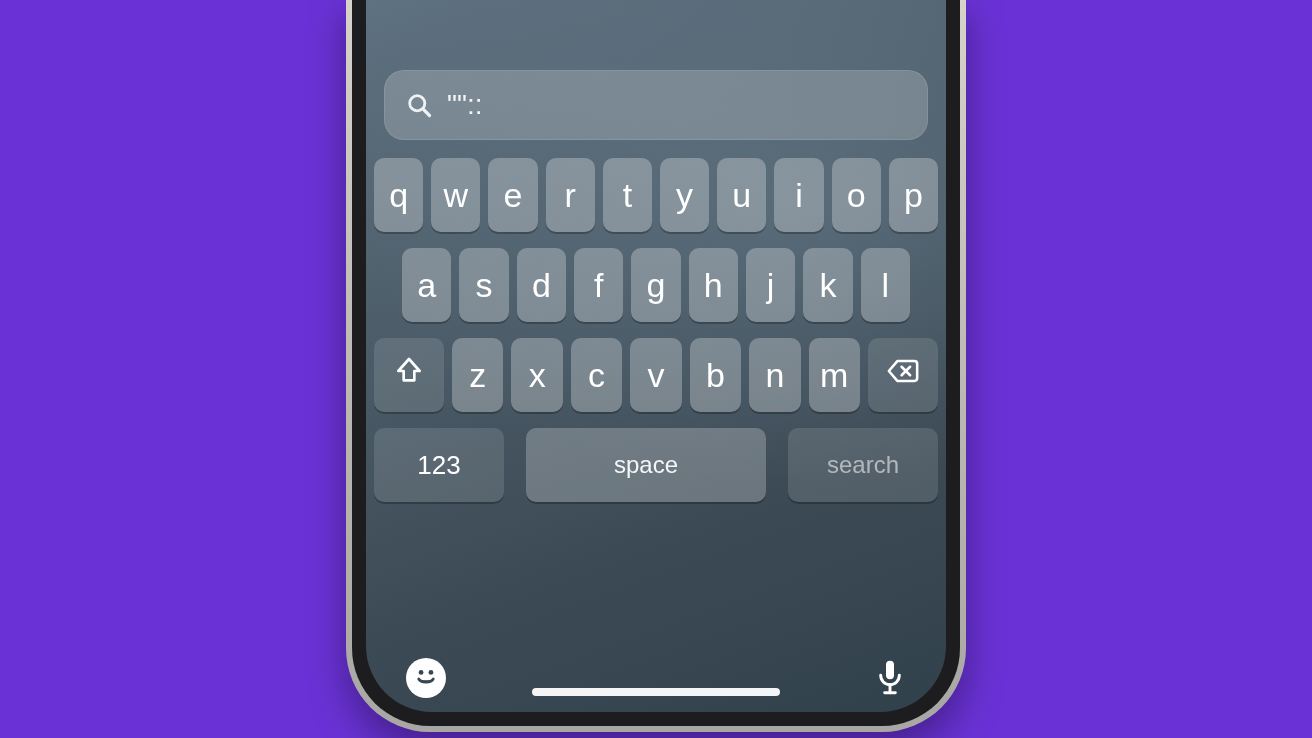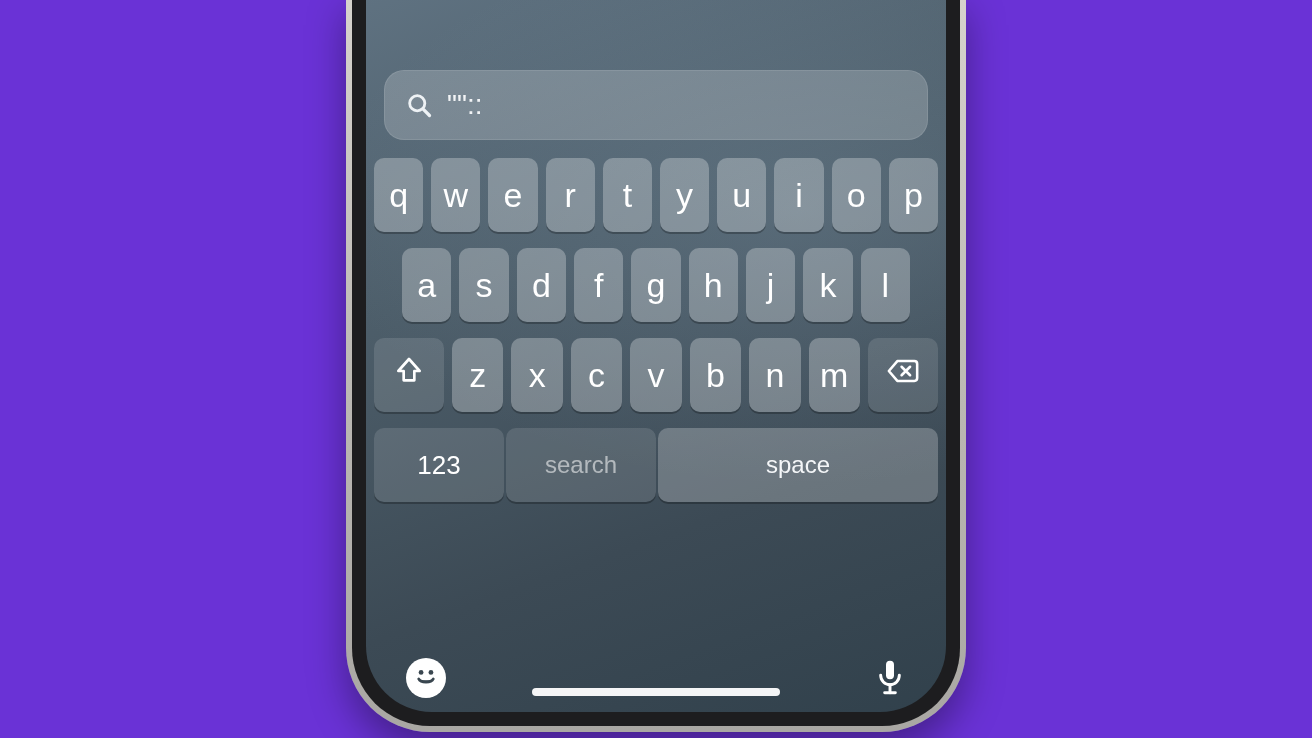--- a/index.html
+++ b/index.html
@@ -84,21 +84,21 @@
   }
   .row2 { padding: 0 28px; }
   .key-dark {
     background: rgba(255,255,255,.12);
   }
   .key-fn {
     flex: 0 0 70px;
   }
 
   .row4 {
-    gap: 2px;
+    gap: 22px;
   }
   .key-123 {
     flex: 0 0 130px;
     background: rgba(255,255,255,.12);
     font-size: 26px;
   }
   .key-space {
     flex: 1;
     background: rgba(255,255,255,.24);
     font-size: 24px;
@@ -206,22 +206,22 @@
             <svg width="34" height="34" viewBox="0 0 24 24" fill="none">
               <path d="M8 5 H20 A2 2 0 0 1 22 7 V17 A2 2 0 0 1 20 19 H8 L2 12 Z" stroke="#fff" stroke-width="1.8" fill="none" stroke-linejoin="round"></path>
               <path d="M11 9 L17 15 M17 9 L11 15" stroke="#fff" stroke-width="1.8" stroke-linecap="round"></path>
             </svg>
           </span>
         </div>
       </div>
 
       <div class="row row4">
         <div class="key key-123">123</div>
+        <div class="key key-space">space</div>
         <div class="key key-search">search</div>
-        <div class="key key-space">space</div>
       </div>
 
     </div>
 
     <div class="bottom-bar">
       <div class="emoji">
         <span>
           <svg width="32" height="32" viewBox="0 0 24 24">
             <circle cx="12" cy="12" r="11" fill="#fff"></circle>
             <circle cx="8.3" cy="9.3" r="1.8" fill="#3a4750"></circle>

